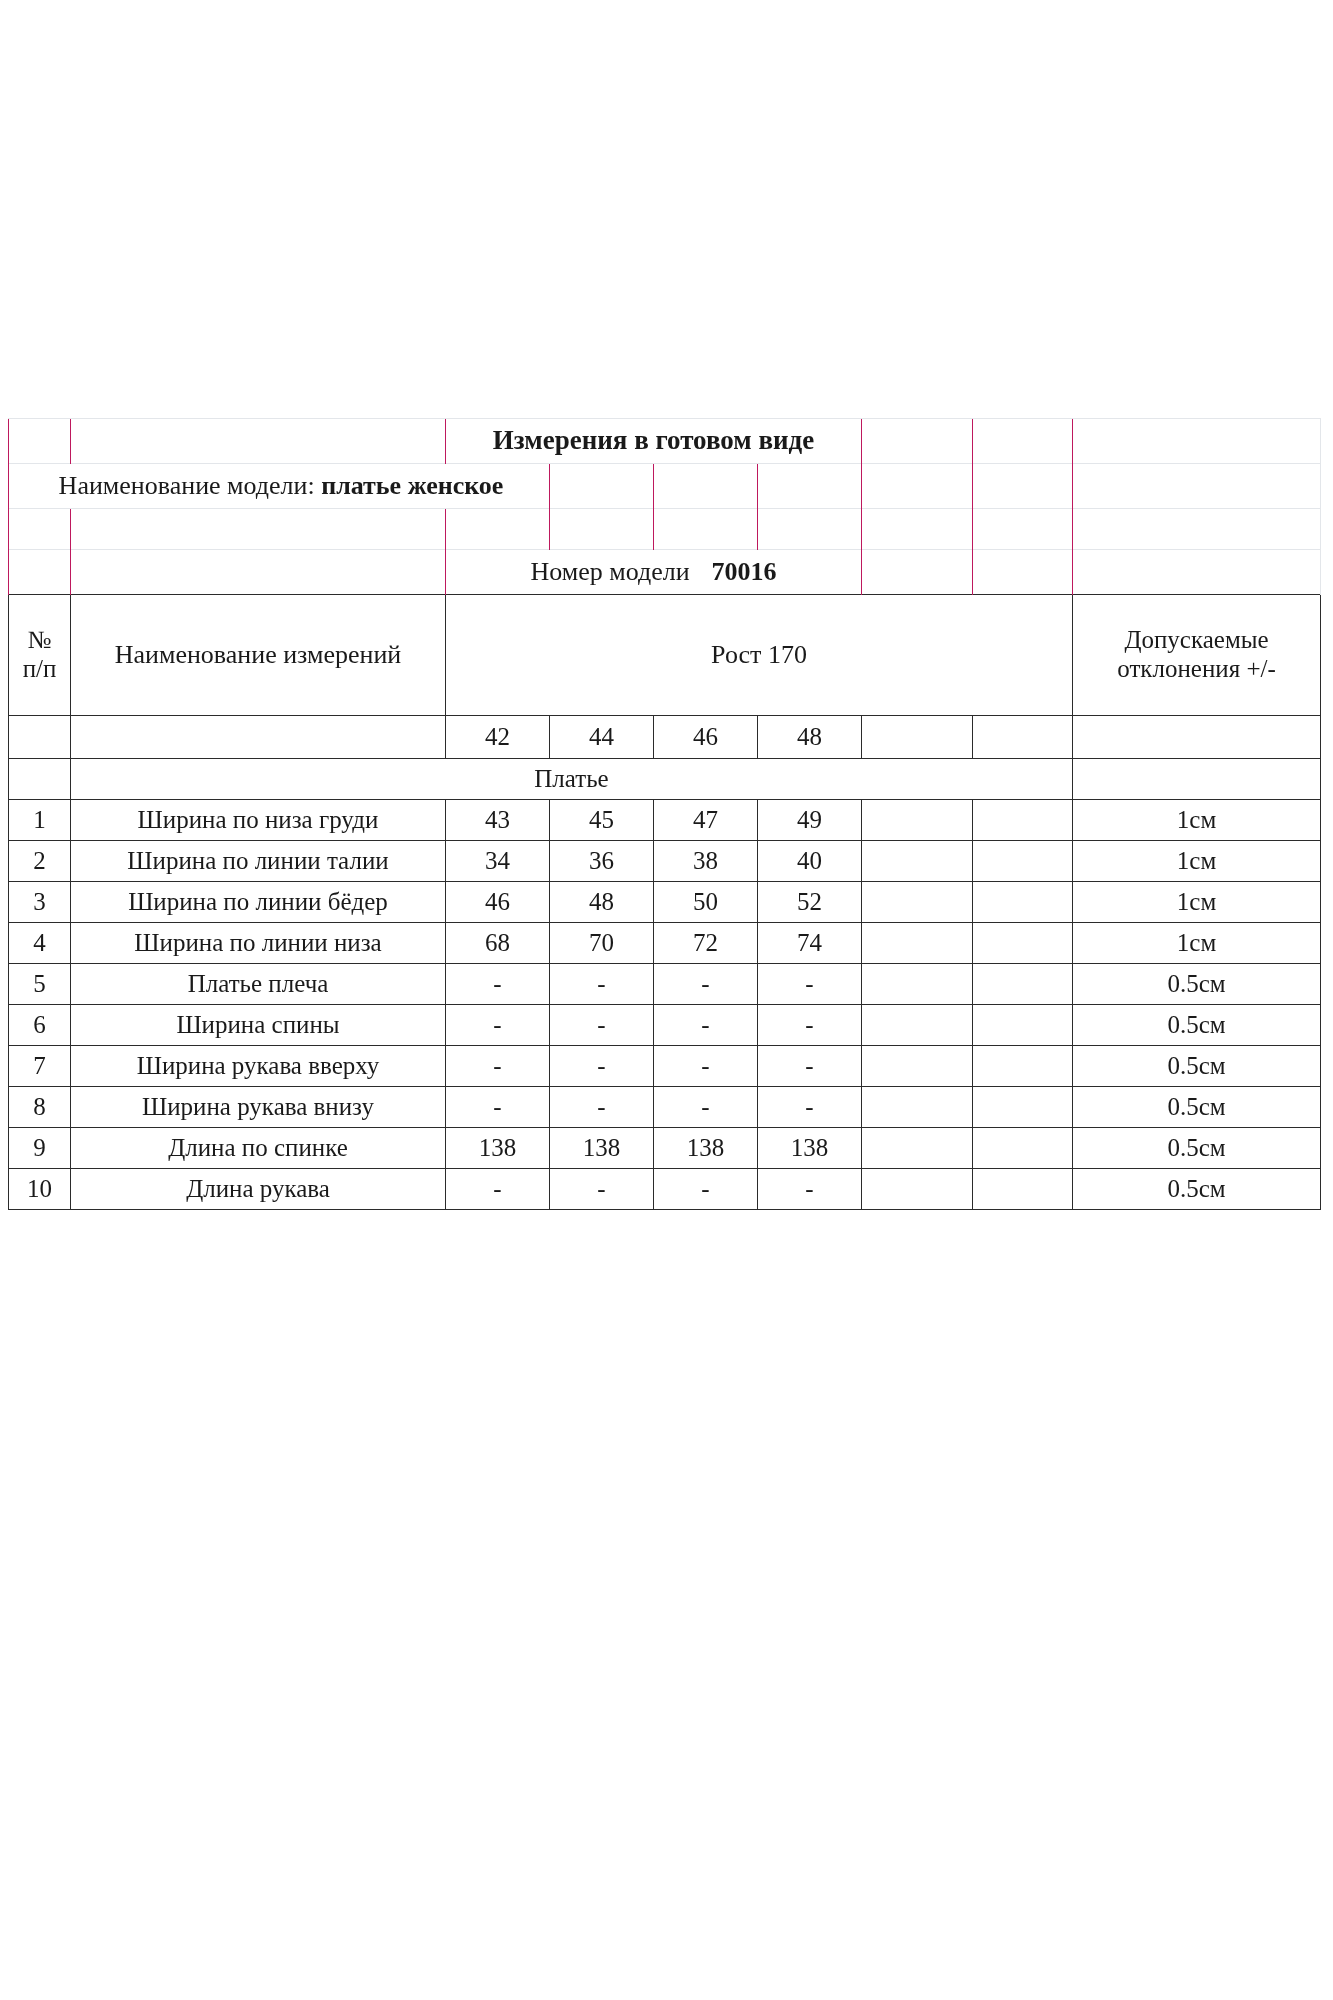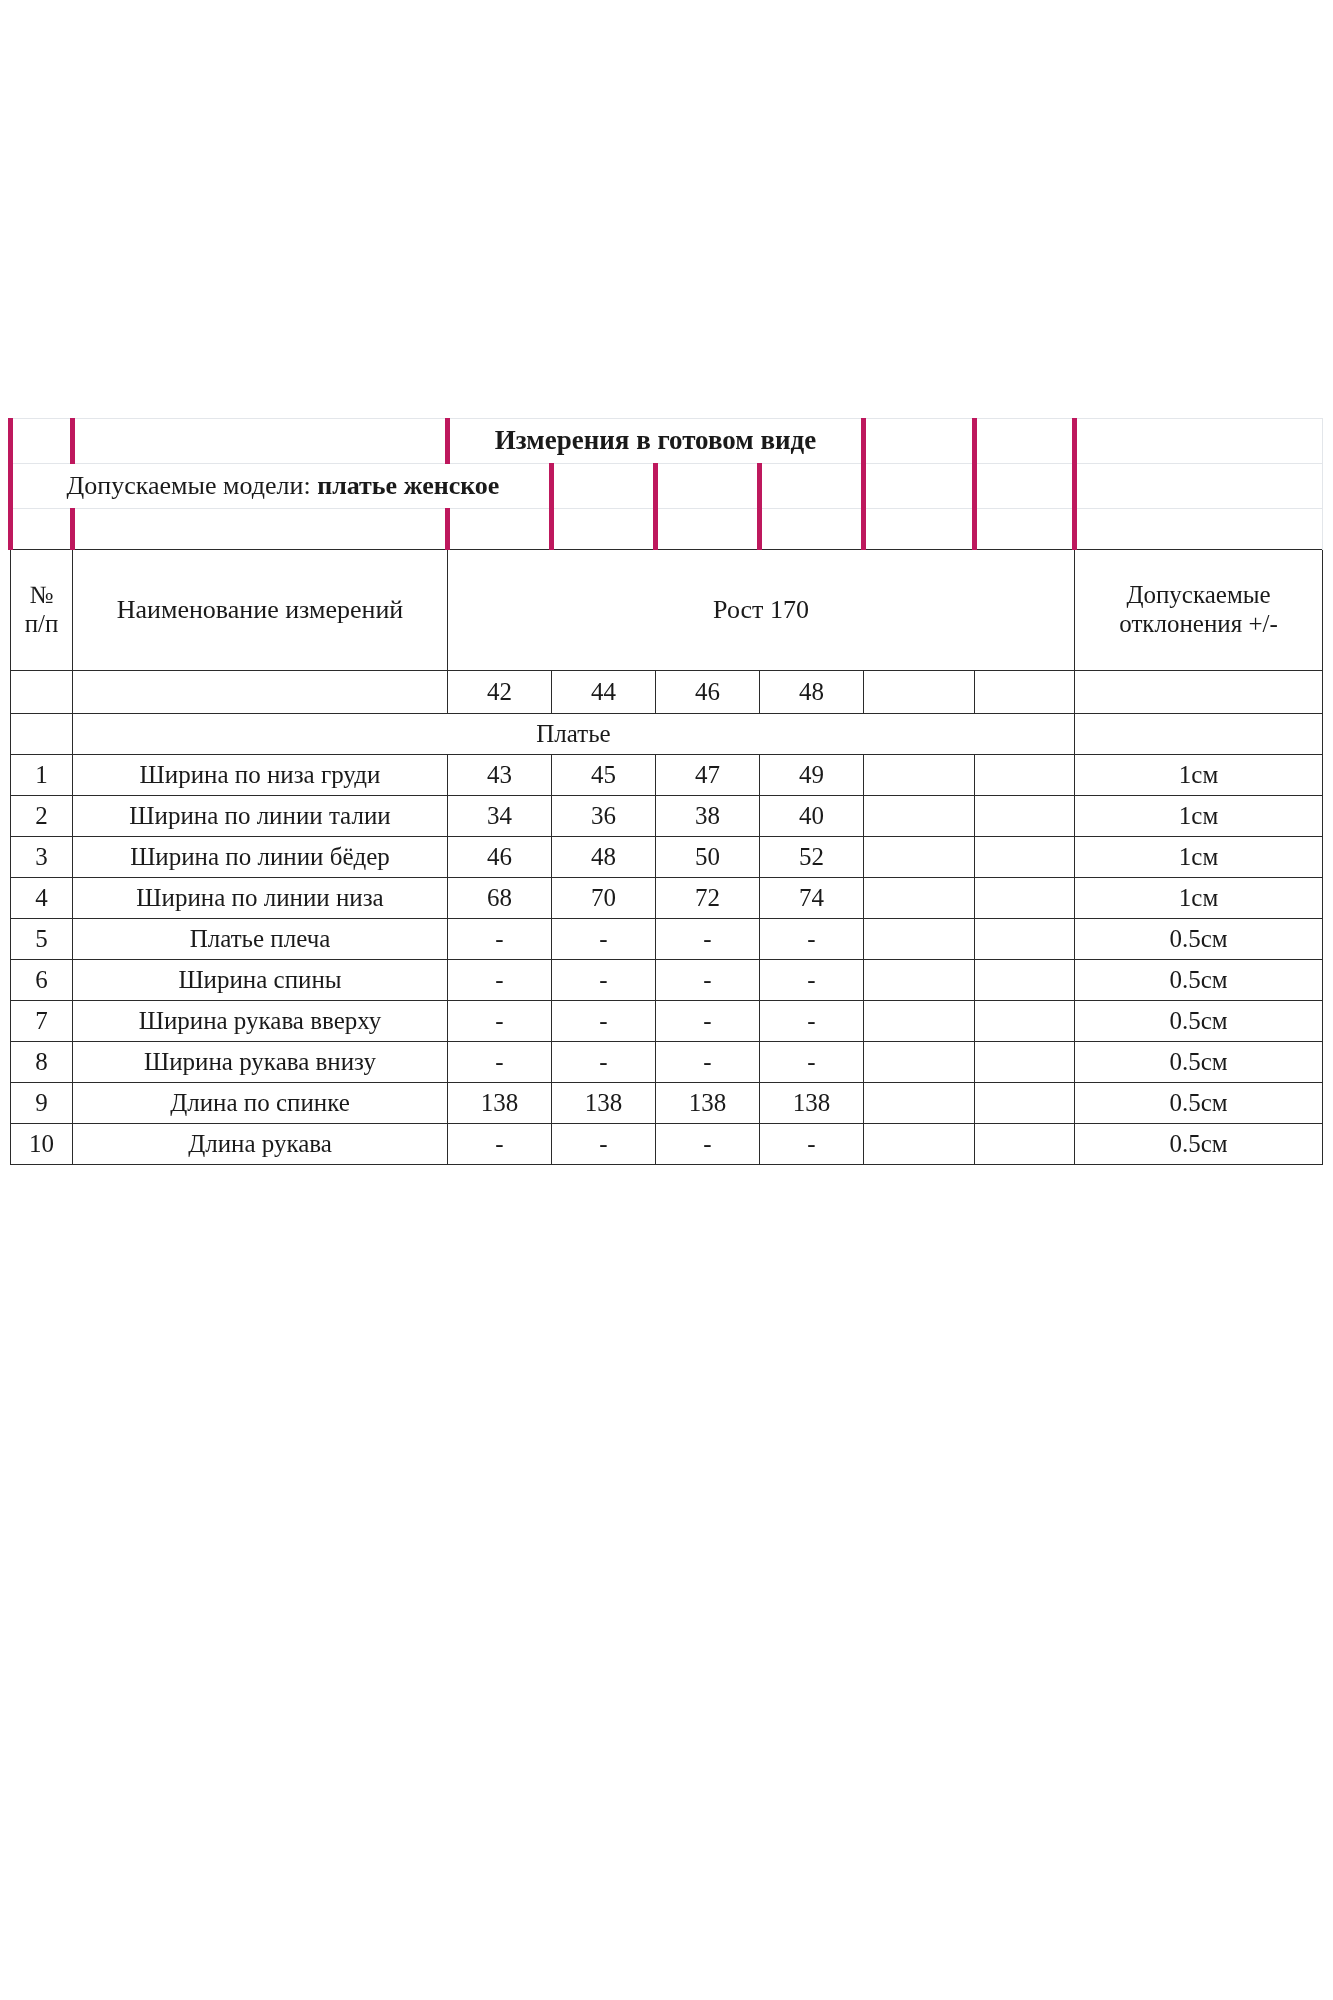--- a/index.html
+++ b/index.html
@@ -31,21 +31,21 @@
   }
   table.grid td {
     padding: 0;
     vertical-align: middle;
     text-align: center;
     line-height: 1.15;
   }
 
   
   .faint-v {
-    border-left: 5px solid #be185d;
+    border-left: 1px solid #be185d;
     margin-top: 31px;
   }
   .faint-top {
     border-top: 1px solid #e3e6ea;
   }
 
   
   .b-all {
     border: 1.6px solid #2b2b2b;
   }
@@ -125,21 +125,21 @@
       <td class="faint-v faint-top"></td>
       <td class="faint-v faint-top"></td>
       <td class="title-cell faint-v faint-top" colspan="4">Измерения в готовом виде</td>
       <td class="faint-v faint-top"></td>
       <td class="faint-v faint-top"></td>
       <td class="faint-v faint-top" style="border-right:1px solid #e3e6ea"></td>
     </tr>
 
     <tr>
       <td class="model-name-cell faint-v faint-top" colspan="3">
-        <span>Допускаемые модели:</span>
+        <span>Наименование модели:</span>
         <b>платье женское</b>
       </td>
       <td class="faint-v faint-top"></td>
       <td class="faint-v faint-top"></td>
       <td class="faint-v faint-top"></td>
       <td class="faint-v faint-top"></td>
       <td class="faint-v faint-top"></td>
       <td class="faint-v faint-top" style="border-right:1px solid #e3e6ea"></td>
     </tr>
 
@@ -148,20 +148,30 @@
       <td class="faint-v faint-top"></td>
       <td class="faint-v faint-top"></td>
       <td class="faint-v faint-top"></td>
       <td class="faint-v faint-top"></td>
       <td class="faint-v faint-top"></td>
       <td class="faint-v faint-top"></td>
       <td class="faint-v faint-top"></td>
       <td class="faint-v faint-top" style="border-right:1px solid #e3e6ea"></td>
     </tr>
 
+    <tr>
+      <td class="faint-v faint-top"></td>
+      <td class="faint-v faint-top"></td>
+      <td class="model-num-cell faint-v faint-top" colspan="4">
+        <span>Номер модели</span><span class="num">70016</span>
+      </td>
+      <td class="faint-v faint-top"></td>
+      <td class="faint-v faint-top"></td>
+      <td class="faint-v faint-top" style="border-right:1px solid #e3e6ea"></td>
+    </tr>
 
     <tr>
       <td class="b-all hdr-np" style="height:120px">
         <div>№</div>
         <div>п/п</div>
       </td>
       <td class="b-all hdr-name">Наименование измерений</td>
       <td class="b-all hdr-rost" colspan="6">Рост 170</td>
       <td class="b-all hdr-dev">
         <div>Допускаемые</div>

